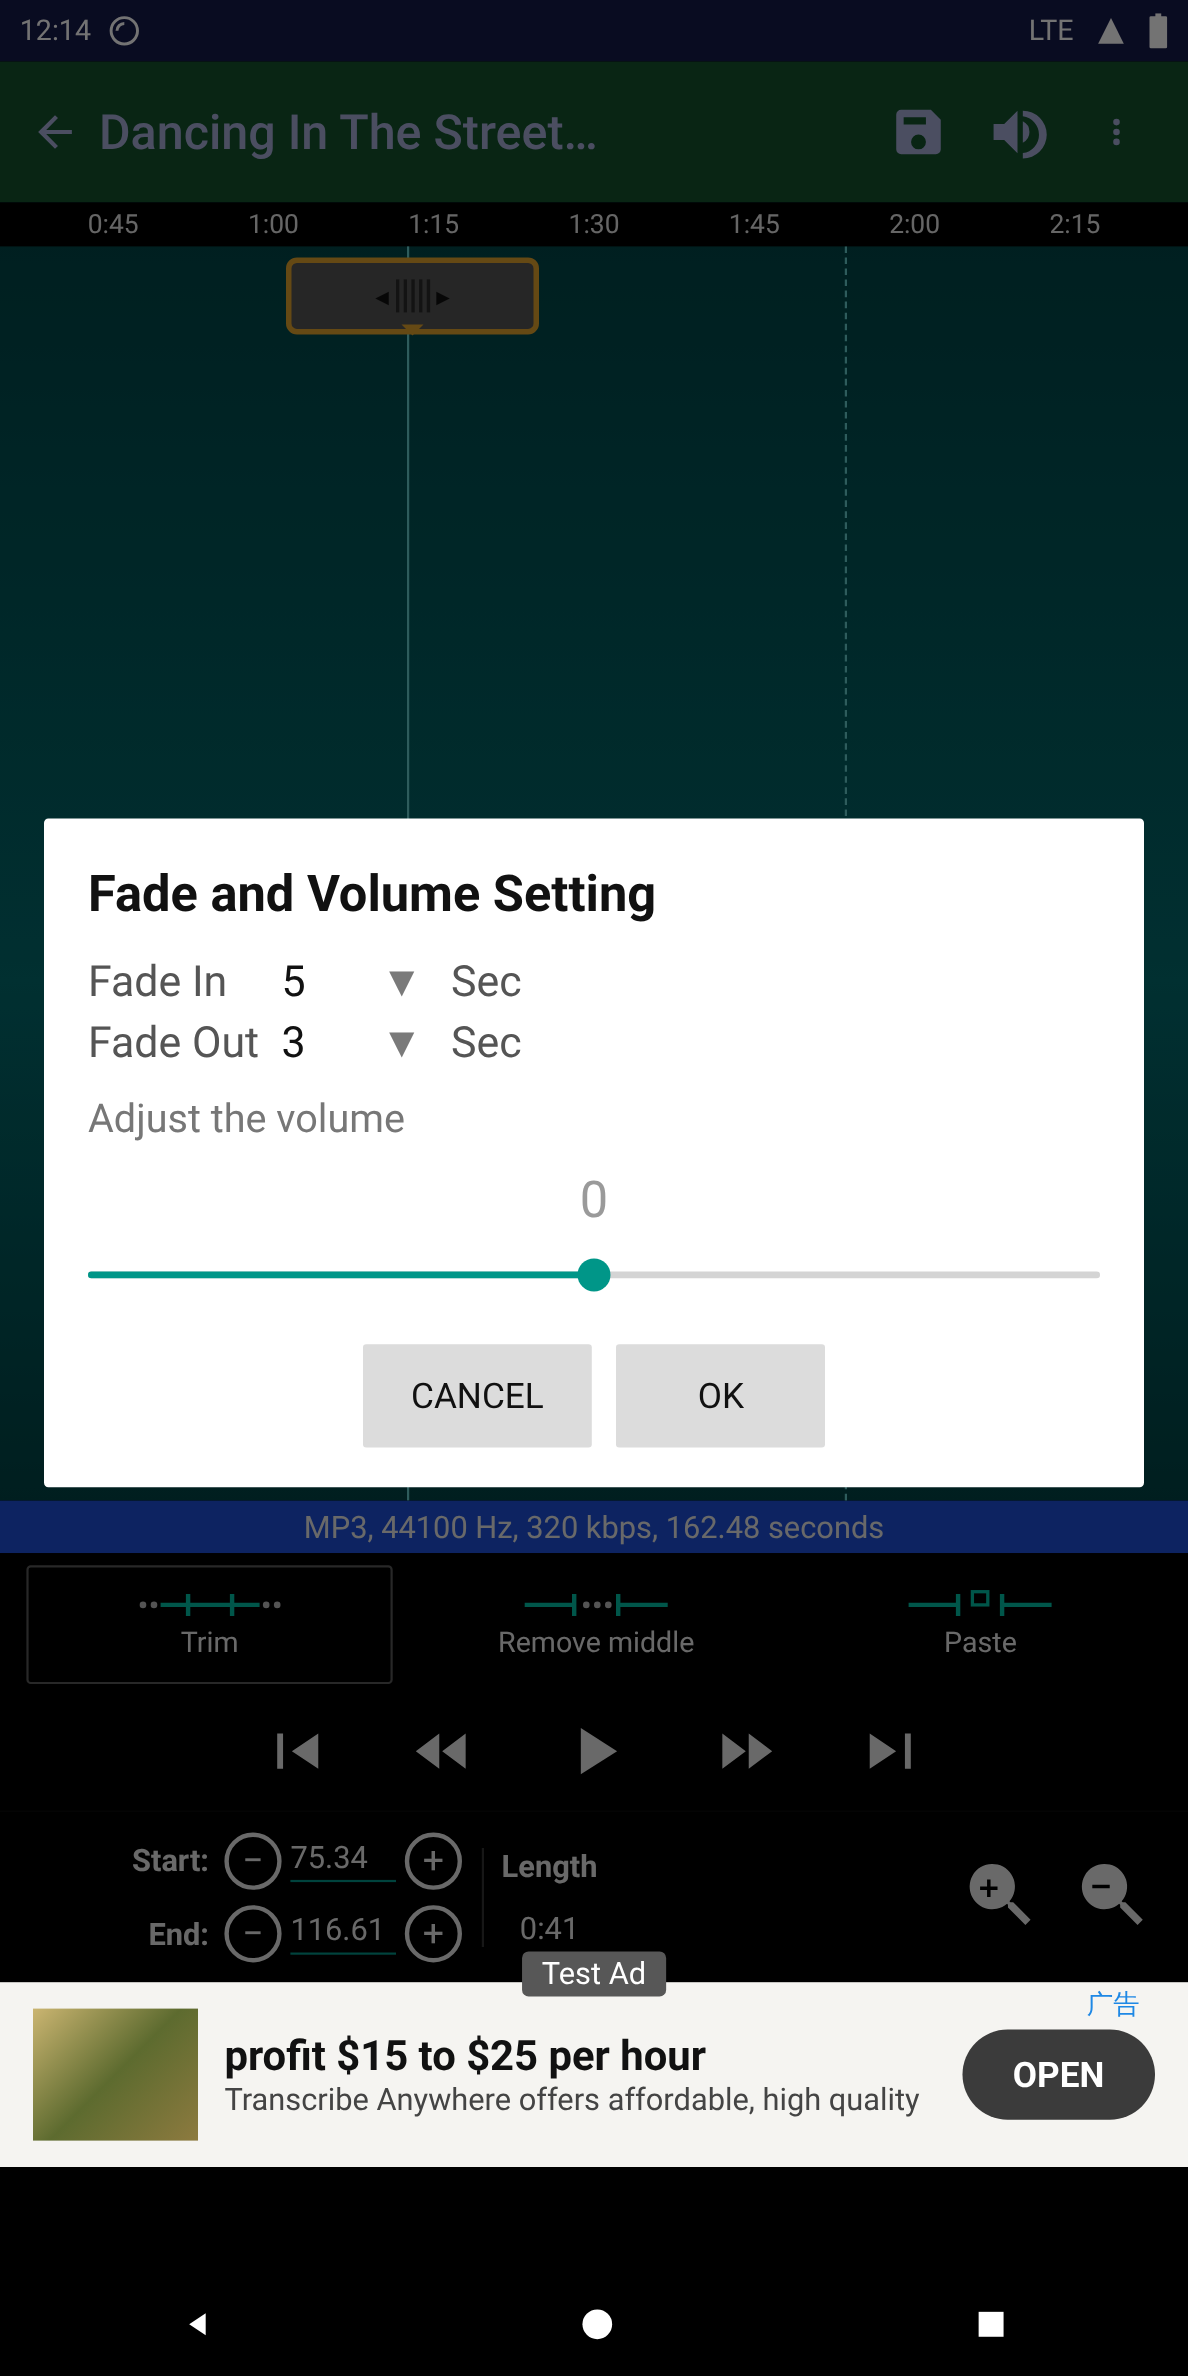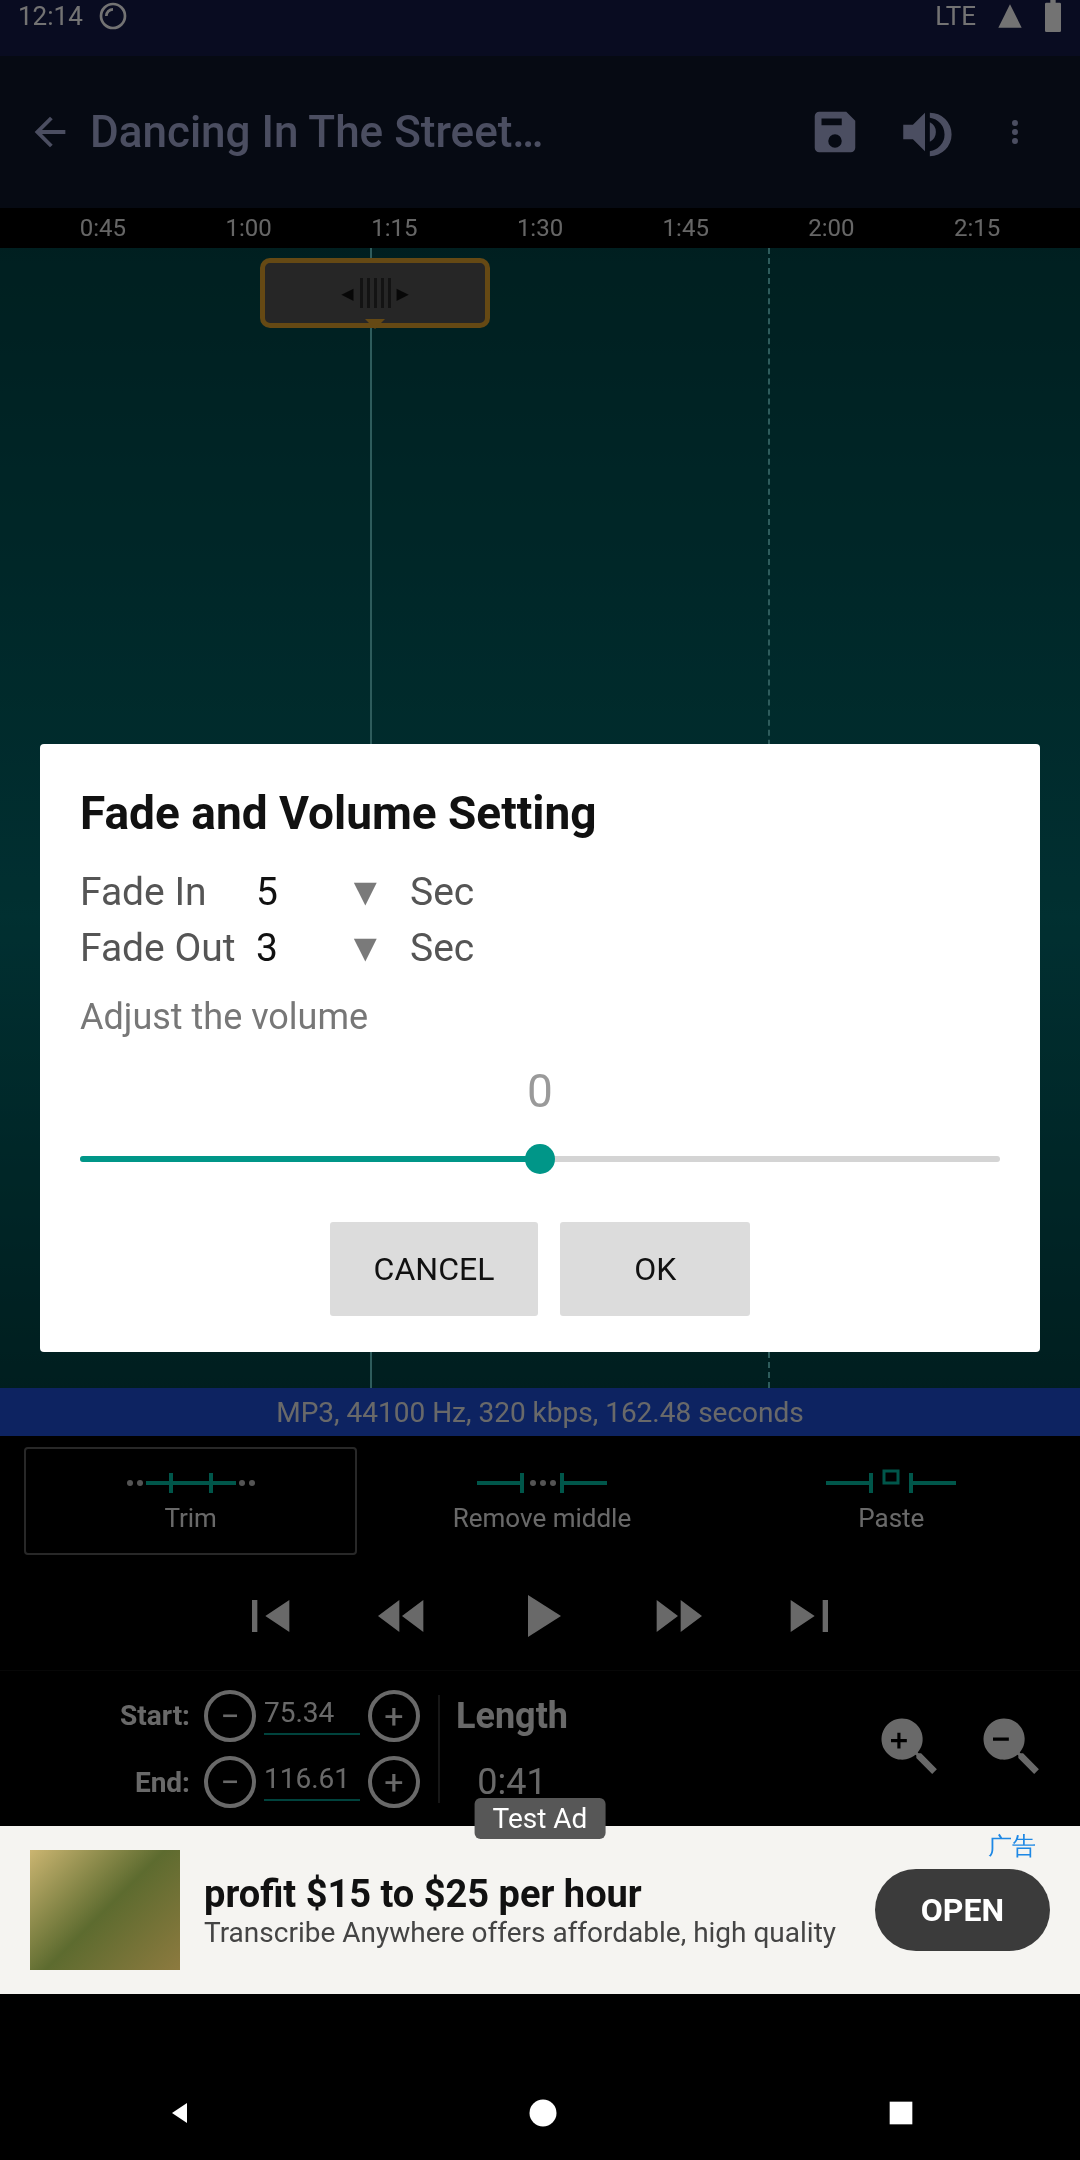--- a/index.html
+++ b/index.html
@@ -1,24 +1,24 @@
 <!DOCTYPE html>
 <html><head>
 <meta charset="utf-8">
 <style>
   * { margin:0; padding:0; box-sizing:border-box; font-family: Roboto, Arial, sans-serif; }
   body { background:#000; width:1080px; height:2160px; position:relative; overflow:hidden; }
 
   
-  .statusbar { height:56px; background:#161b4a; color:#fff; display:flex; align-items:flex-start; justify-content:space-between; padding:0 18px; font-size:26px; font-weight:400; }
+  .statusbar { height:56px; background:#161b4a; color:#fff; display:flex; align-items:center; justify-content:space-between; padding:0 18px; font-size:26px; font-weight:400; }
   .statusbar .right { display:flex; align-items:center; gap:20px; }
   .statusbar svg { fill:#fff; }
 
   
-  .appbar { height:152px; background:#0f172a; display:flex; align-items:center; padding:0 20px 0 10px; }
+  .appbar { height:128px; background:#14532d; display:flex; align-items:center; padding:0 20px 0 10px; }
   .appbar .back-icn { width:80px; height:80px; display:flex; align-items:center; justify-content:center; color:#a6add8; }
   .appbar .title { flex:1; color:#a6add8; font-size:44px; font-weight:500; white-space:nowrap; overflow:hidden; text-overflow:ellipsis; }
   .appbar .icn { width:90px; height:90px; display:flex; align-items:center; justify-content:center; }
   .appbar svg { fill:#a6add8; }
 
   
   .wave-area { height:1180px; background:linear-gradient(180deg,#014446 0%, #036a6d 60%, #014446 100%); position:relative; }
   .ruler { height:40px; background:#000; display:flex; align-items:center; padding:0 30px; }
   .ruler .tick { flex:1; text-align:center; color:#e2e2e2; font-size:24px; }
   .selection-marker { position:absolute; top:50px; left:260px; width:230px; height:70px; border:5px solid #e0a22d; border-radius:10px; background:#545454; display:flex; align-items:center; justify-content:center; gap:6px;}
@@ -61,21 +61,21 @@
   .transport { height:104px; background:#000; display:flex; align-items:center; justify-content:center; gap:60px; }
   .transport svg { fill:#e9e9e9; }
 
   
   .params { height:156px; background:#000; display:flex; align-items:center; padding:0 30px 0 120px; gap:14px; border-top:1px solid #111; }
   .param-lbls { display:flex; flex-direction:column; align-items:flex-end; gap:34px; color:#e9e9e9; font-size:28px; font-weight:700;}
   .param-vals-col { display:flex; flex-direction:column; gap:14px; }
   .param-vals-col .line { display:flex; align-items:center; gap:8px; }
   .param-val { color:#e9e9e9; font-size:28px; min-width:96px; border-bottom:2px solid #009688; padding-bottom:4px; }
   .circ-btn { width:52px; height:52px; border:4px solid #e9e9e9; border-radius:50%; display:flex; align-items:center; justify-content:center; color:#e9e9e9; font-size:34px; }
-  .len-col { display:flex; flex-direction:column; align-items:center; gap:24px; color:#e9e9e9; font-size:36px; font-weight:700; border-left:2px solid #333; padding-left:16px; margin-left:4px; }
+  .len-col { display:flex; flex-direction:column; align-items:center; gap:24px; color:#e9e9e9; font-size:28px; font-weight:700; border-left:2px solid #333; padding-left:16px; margin-left:4px; }
   .len-col .v { font-weight:400; }
   .zoom-btns { display:flex; gap:26px; margin-left:auto; }
   .zoom-btns svg { fill:#e9e9e9; }
 
   
   .ad { height:168px; background:#f5f4f1; display:flex; align-items:center; padding:0 30px; gap:24px; position:relative; }
   .ad-thumb { width:150px; height:120px; background:linear-gradient(135deg,#cbb571 0%,#5d6b2f 50%,#8d7a3f 100%); }
   .ad-body { flex:1; }
   .ad-head { font-size:38px; font-weight:700; color:#111; }
   .ad-sub  { font-size:28px; color:#444; }

